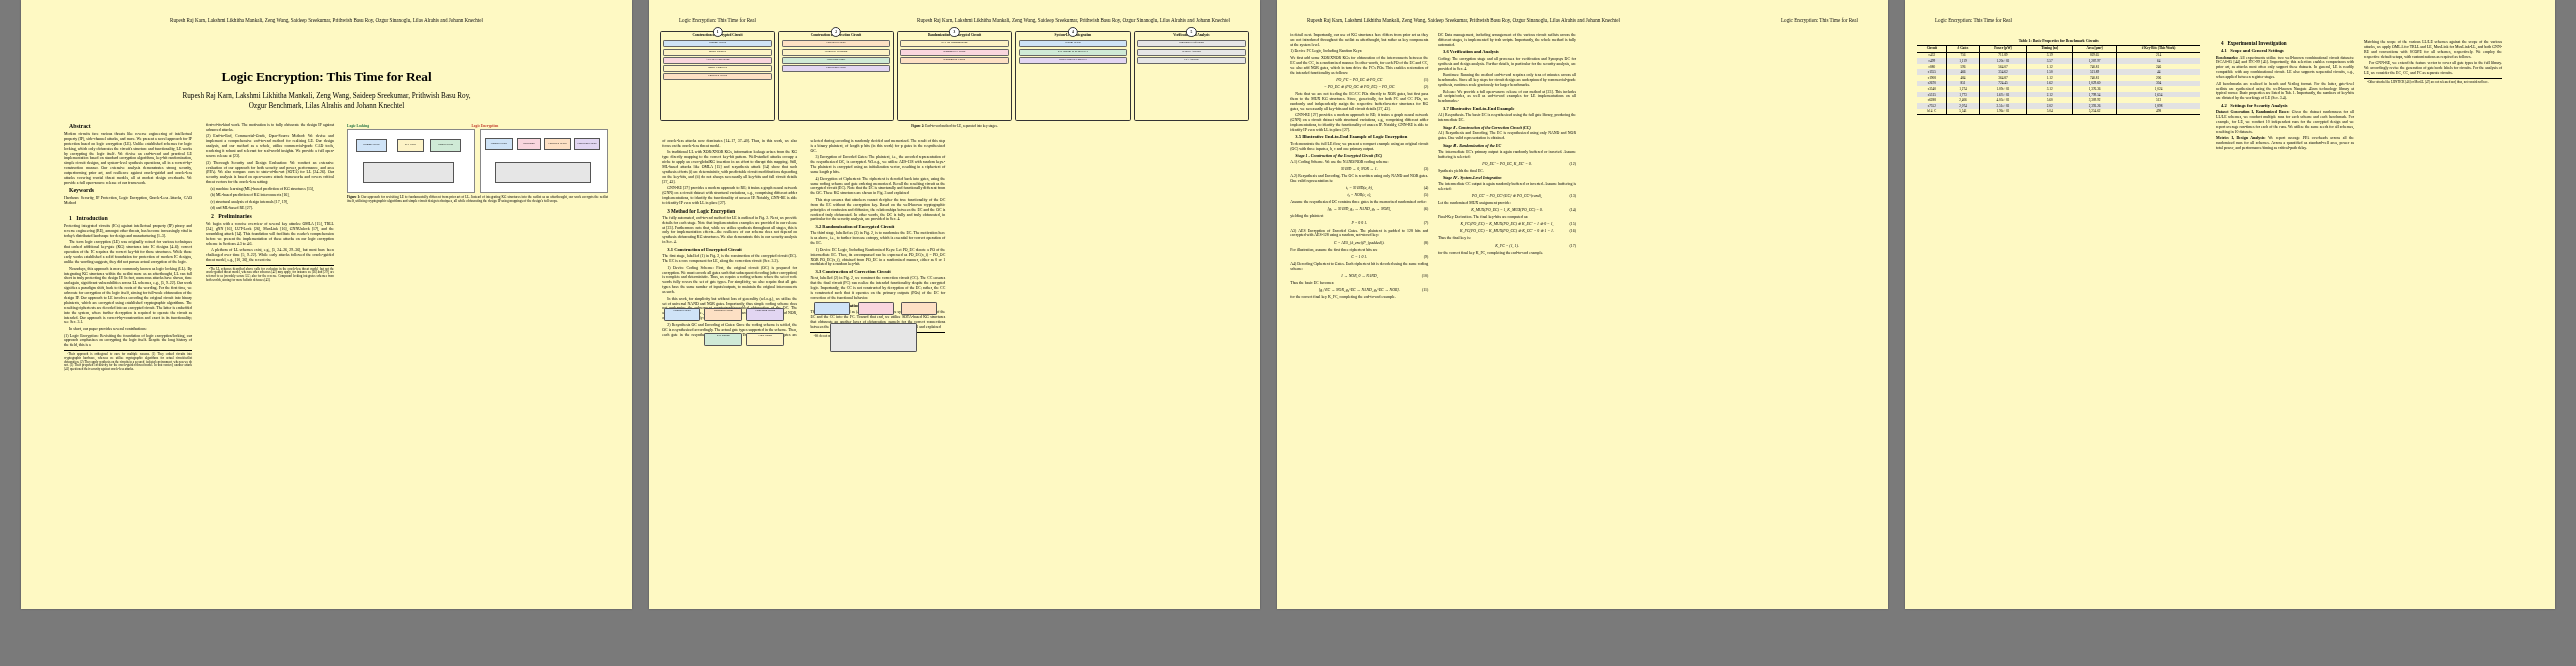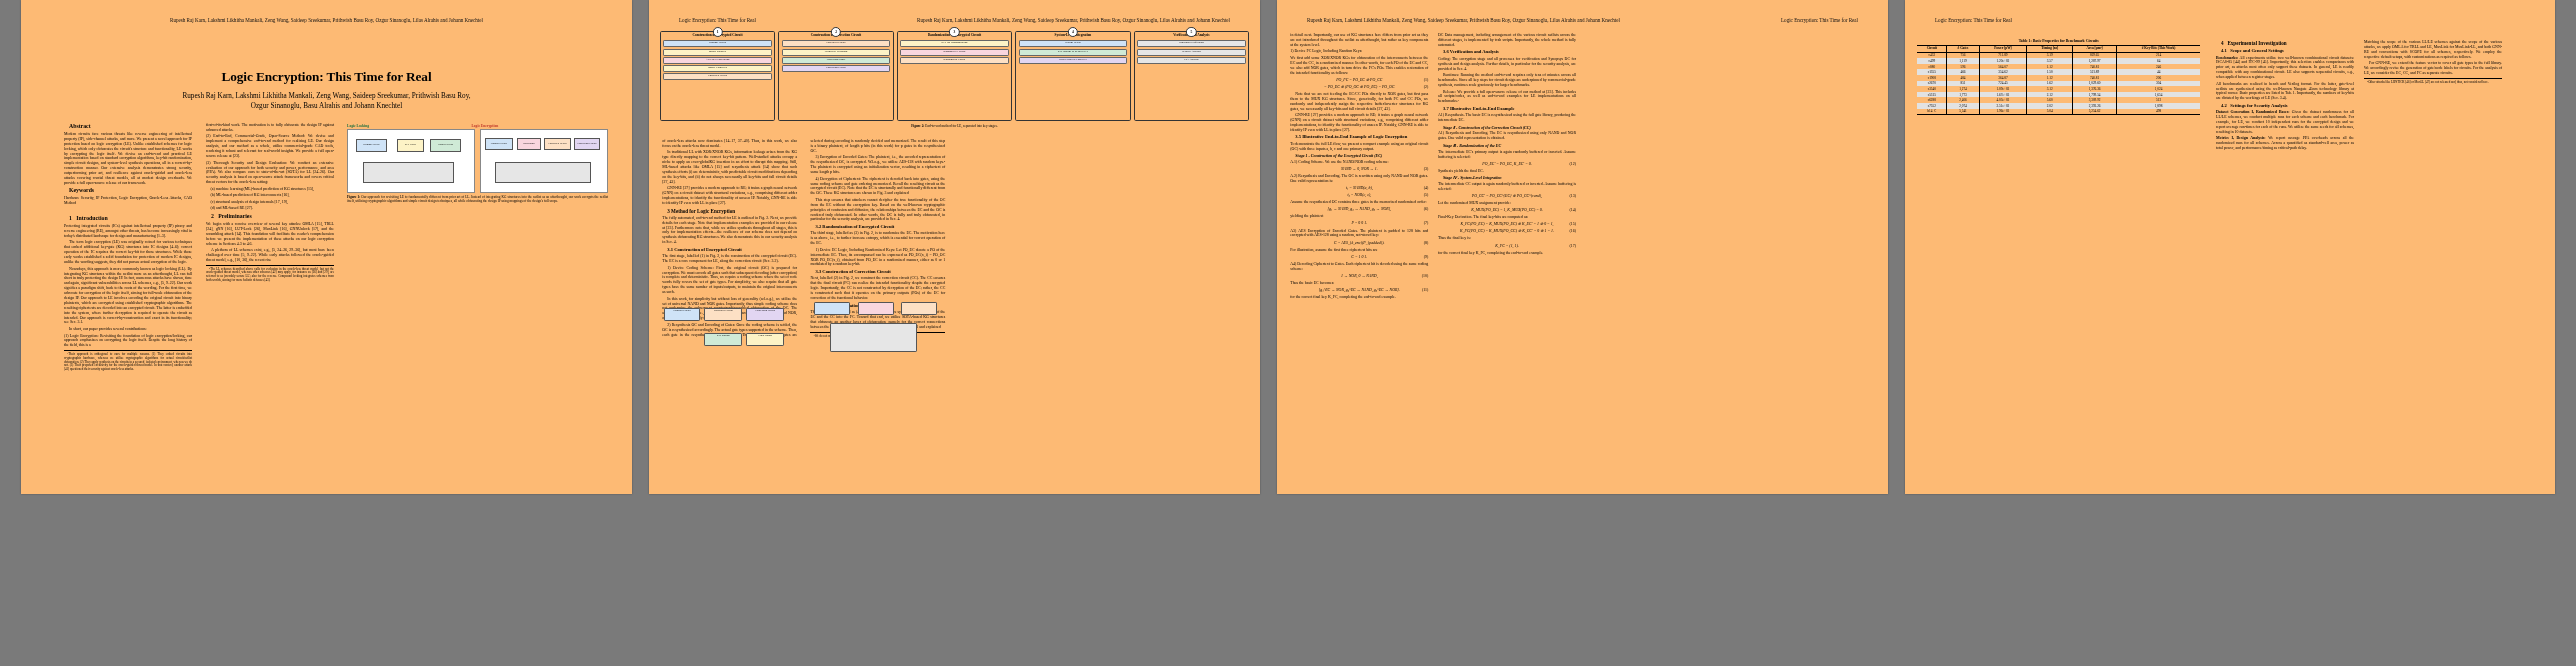--- a/index.html
+++ b/index.html
@@ -1,18 +1,18 @@
 <!DOCTYPE html>
 <html style="font-size:9px"><head>
 <meta charset="utf-8">
 <style>
   html,body{margin:0;padding:0;background:#7a7a7a;}
   body{font-family:"Liberation Serif", serif;}
   .sheet{position:relative;width:2576px;height:667px;background:#7a7a7a;overflow:hidden;}
-  .page{position:absolute;top:0;height:494px;background:#fdba74;box-shadow:0 0 1.7px rgba(0,0,0,.35);}
+  .page{position:absolute;top:0;height:609px;background:#fef9c3;box-shadow:0 0 1.7px rgba(0,0,0,.35);}
   .p1{left:21px;width:611px;}
   .p2{left:649px;width:611px;}
   .p3{left:1277px;width:611px;}
   .p4{left:1905px;width:650px;}
 
   .runhead{position:absolute;top:16.7px;font-size:5.1px;color:#111;white-space:nowrap;}
   .runhead.l{left:30px;}
   .runhead.r{right:30px;}
   .runhead.c{left:50%;transform:translateX(-50%);}
 
@@ -82,21 +82,21 @@
 
 <div class="sheet">
 
   <div class="page p1">
 
     <div class="runhead c" style="top:16.7px;">Rupesh Raj Karn, Lakshmi Likhitha Mankali, Zeng Wang, Saideep Sreekumar, Prithwish Basu Roy, Ozgur Sinanoglu, Lilas Alrahis and Johann Knechtel</div>
 
     <div class="title">Logic Encryption: This Time for Real</div>
     <div class="authors">
       <div>Rupesh Raj Karn, Lakshmi Likhitha Mankali, Zeng Wang, Saideep Sreekumar, Prithwish Basu Roy,</div>
-      <div>Ozgur Sinanoglu, Basu Alrahis and Johann Knechtel</div>
+      <div>Ozgur Benchmark, Lilas Alrahis and Johann Knechtel</div>
     </div>
 
     <div class="col" style="left:43px;top:123px;width:128px;height:517px;">
       <p class="abs-title">Abstract</p>
       <p class="noind">Modern circuits face various threats like reverse engineering of intellectual property (IP), side-channel attacks, and more. We present a novel approach for IP protection based on logic encryption (LE). Unlike established schemes for logic locking, which only obfuscates the circuit's structure and functionality, LE works by encrypting the logic itself. We devise an end-to-end and practical LE implementation based on standard encryption algorithms, key-bit randomization, simple circuit designs, and system-level synthesis operations, all in a correct-by-construction manner. Our extensive analysis demonstrates strong security, outperforming prior art, and resilience against oracle-guided and oracle-less attacks covering crucial threat models, all at modest design overheads. We provide a full open-source release of our framework.</p>
 
       <p class="h1">Keywords</p>
       <p class="noind">Hardware Security, IP Protection, Logic Encryption, Oracle-Less Attacks, CAD Method</p>
 
       <p class="h1" style="margin-top:9px;"><span>1</span>&nbsp;&nbsp;&nbsp;<span>Introduction</span></p>

